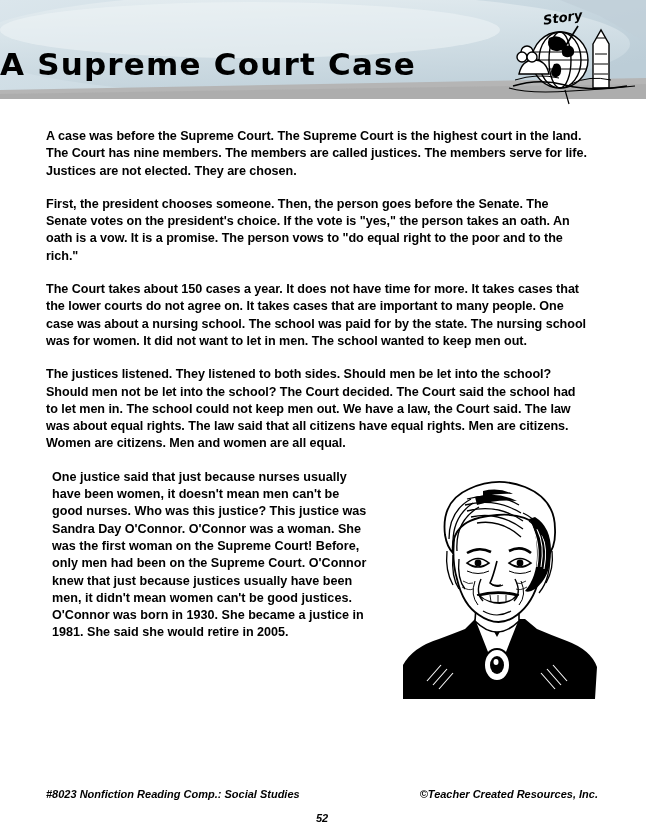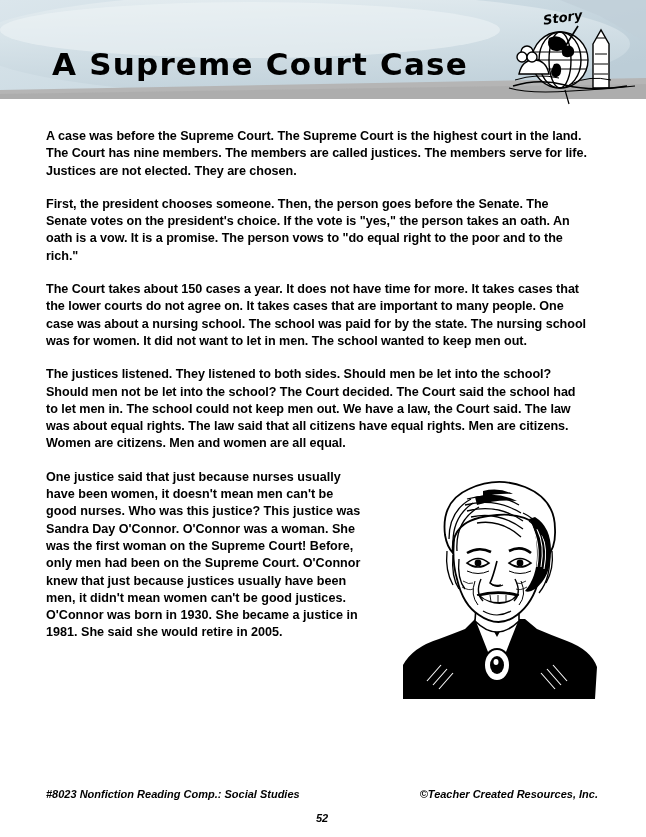--- a/index.html
+++ b/index.html
@@ -36,21 +36,20 @@
   .banner-bg {
     position: absolute;
     left: 0; top: 0;
     width: 646px; height: 112px;
   }
   .banner-title {
     position: absolute;
     left: 0;
     top: 46px;
     width: 520px;
-    text-align: center;
     font-family: "DejaVu Sans", sans-serif;
     font-weight: bold;
     font-size: 31px;
     letter-spacing: 1.2px;
     color: #000000;
     white-space: nowrap;
   }
 
   
   .logo {
@@ -106,21 +105,21 @@
     display: block;
     width: 205px;
     height: 230px;
   }
   .para-wrap {
     font-family: "Liberation Sans", sans-serif;
     font-size: 12.6px;
     font-weight: bold;
     line-height: 17.3px;
     color: #000000;
-    margin: 0;
+    margin: 6px;
     width: 318px;
   }
 
   
   .footer {
     position: absolute;
     left: 46px;
     top: 788px;
     width: 556px;
     height: 16px;

